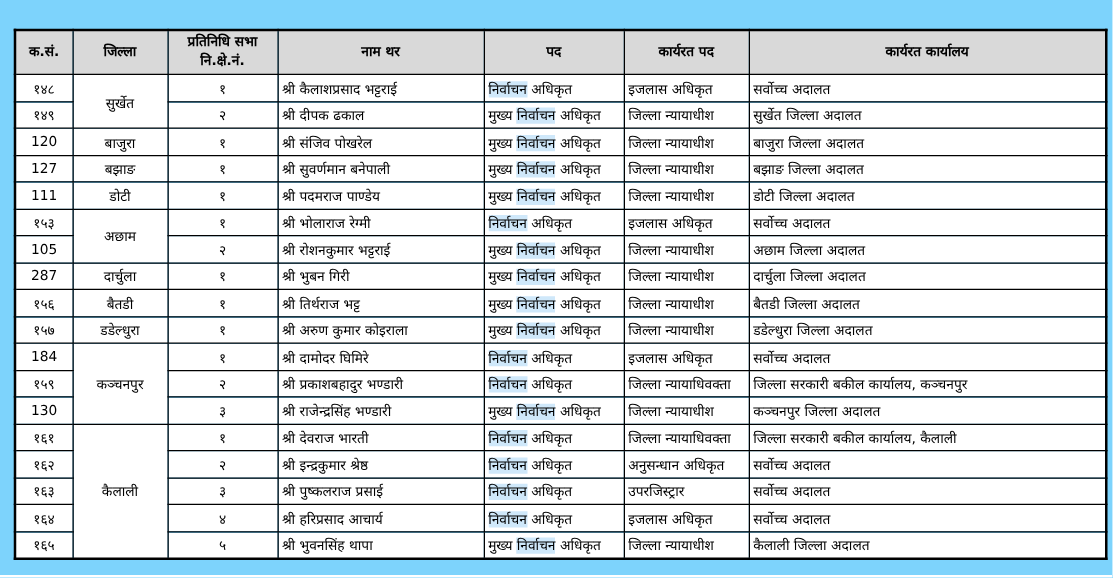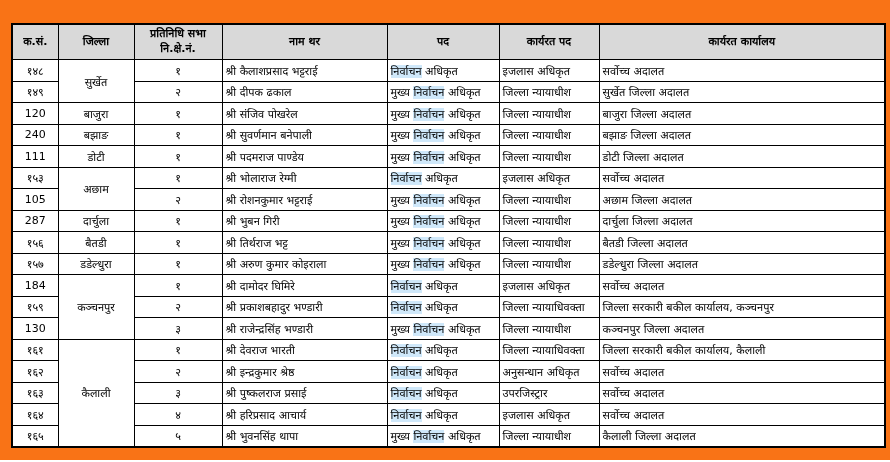--- a/index.html
+++ b/index.html
@@ -5,21 +5,21 @@
   html, body {
     margin: 0;
     padding: 0;
     background: #ffffff;
     font-family: "DejaVu Sans", sans-serif;
   }
   .sheet {
     position: relative;
     width: 890px;
     height: 460px;
-    background: #f97316;
+    background: #7dd3fc;
     overflow: hidden;
   }
   table.gov-table {
     position: absolute;
     left: 11px;
     top: 23px;
     width: 875px;
     border-collapse: collapse;
     table-layout: fixed;
     border: 2px solid #000;
@@ -97,21 +97,21 @@
         <tr>
           <td class="c">120</td>
           <td class="c">बाजुरा</td>
           <td class="c">१</td>
           <td class="l">श्री संजिव पोखरेल</td>
           <td class="l">मुख्य <span class="hl">निर्वाचन</span> अधिकृत</td>
           <td class="l">जिल्ला न्यायाधीश</td>
           <td class="l">बाजुरा जिल्ला अदालत</td>
         </tr>
         <tr>
-          <td class="c">240</td>
+          <td class="c">127</td>
           <td class="c">बझाङ</td>
           <td class="c">१</td>
           <td class="l">श्री सुवर्णमान बनेपाली</td>
           <td class="l">मुख्य <span class="hl">निर्वाचन</span> अधिकृत</td>
           <td class="l">जिल्ला न्यायाधीश</td>
           <td class="l">बझाङ जिल्ला अदालत</td>
         </tr>
         <tr>
           <td class="c">111</td>
           <td class="c">डोटी</td>

